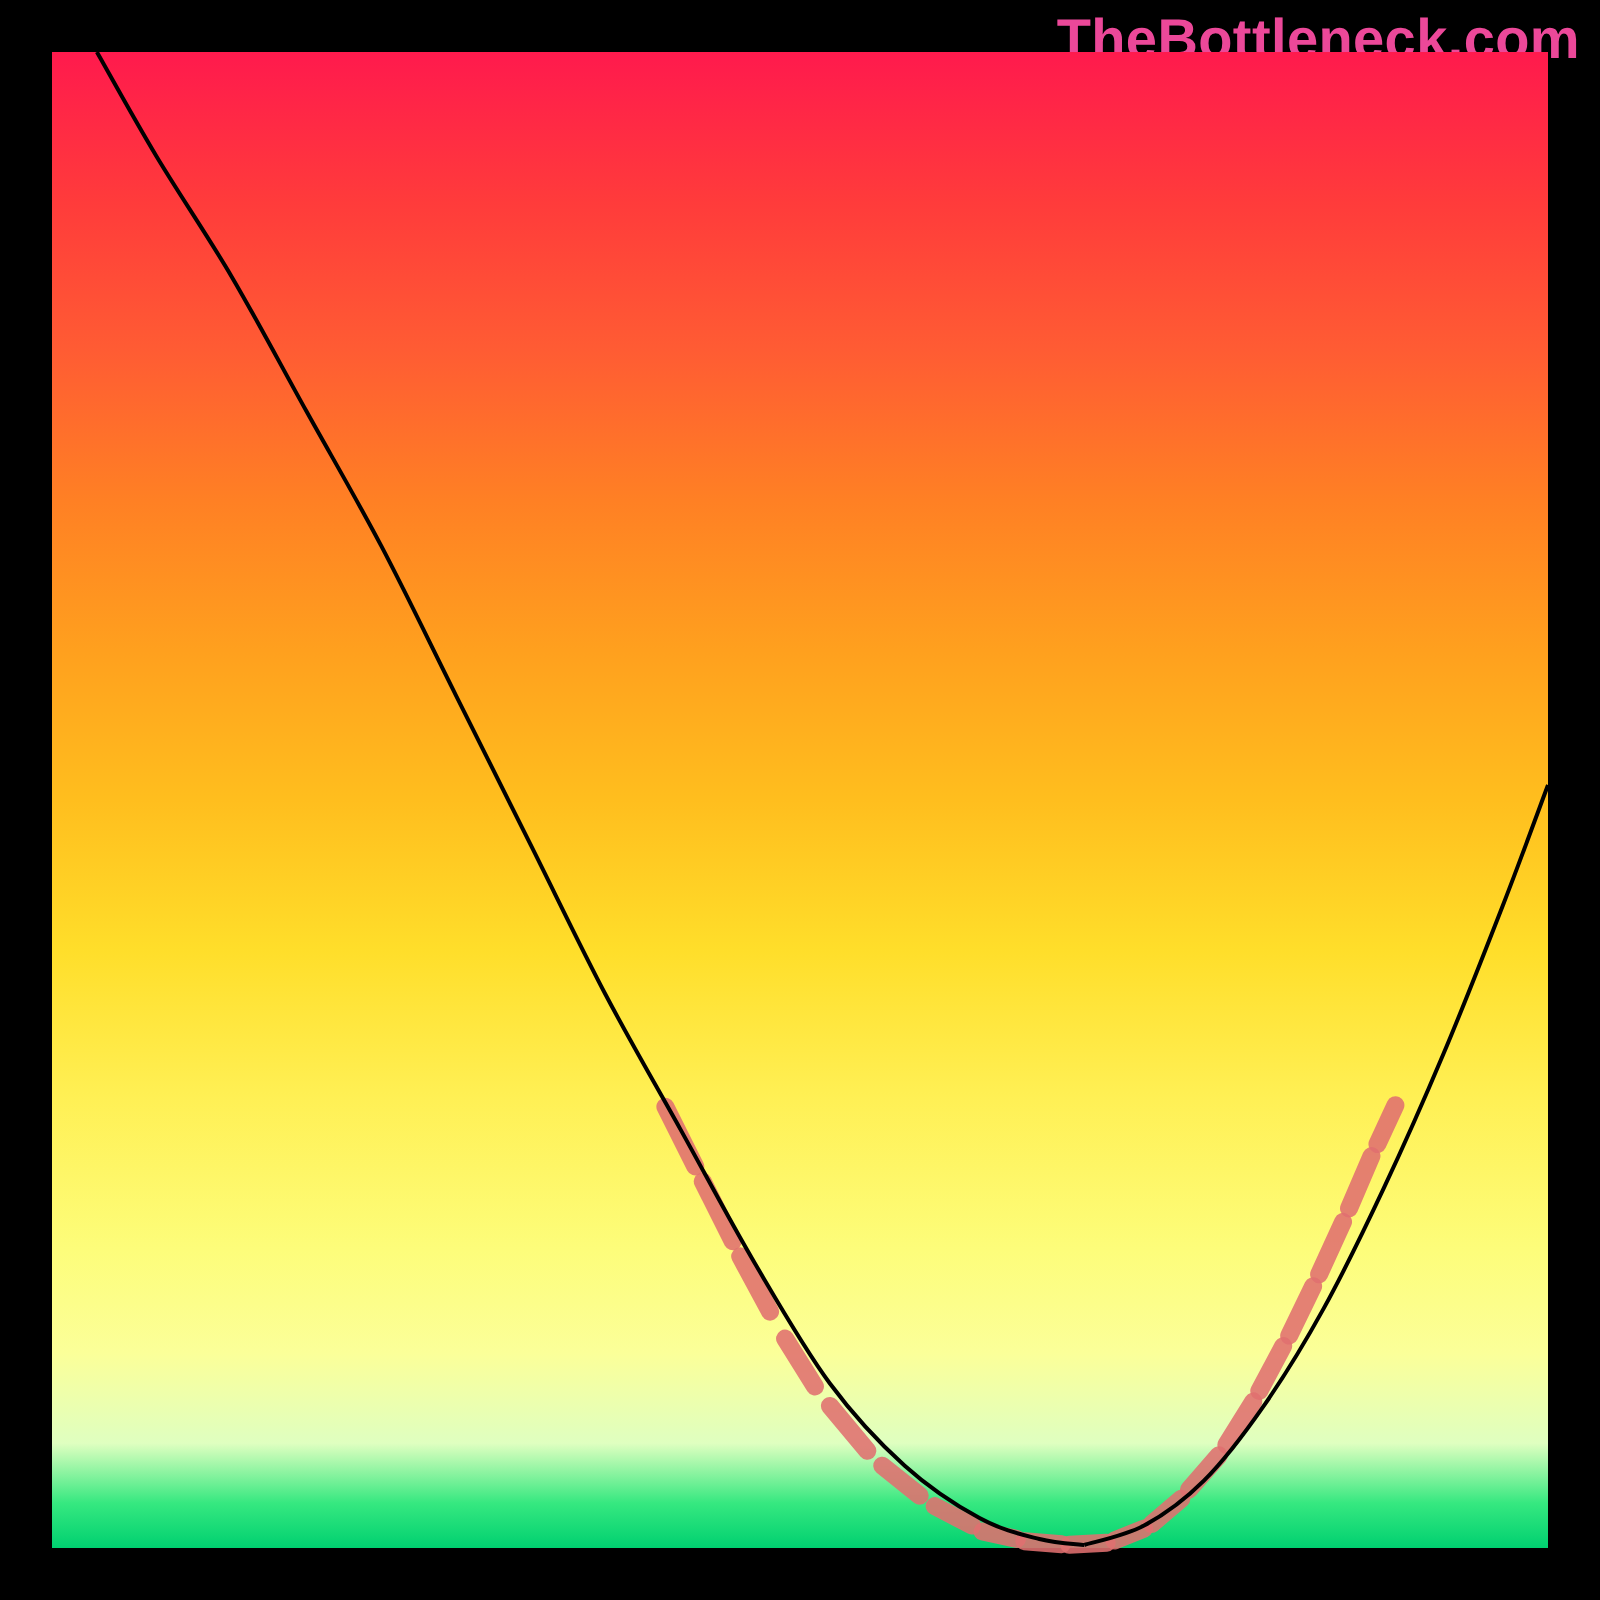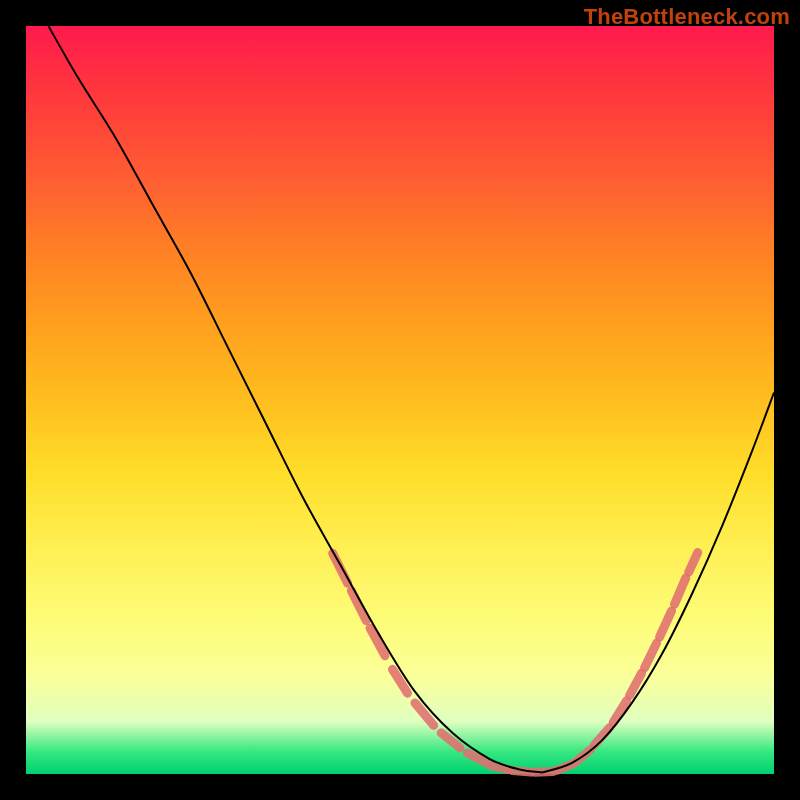--- a/index.html
+++ b/index.html
@@ -30,22 +30,22 @@
       #fbff99 87%,
       #dfffc0 93%,
       #36e880 97%,
       #00d070 100%
     );
   }
   .watermark {
     position: absolute;
     top: 4px;
     right: 10px;
-    color: #c2410c;
-    font-size: 22px;
+    color: #ec4899;
+    font-size: 28px;
     font-weight: 600;
     letter-spacing: 0.2px;
   }
   svg {
     position: absolute;
     top: 0;
     left: 0;
     width: 748px;
     height: 748px;
     overflow: visible;

